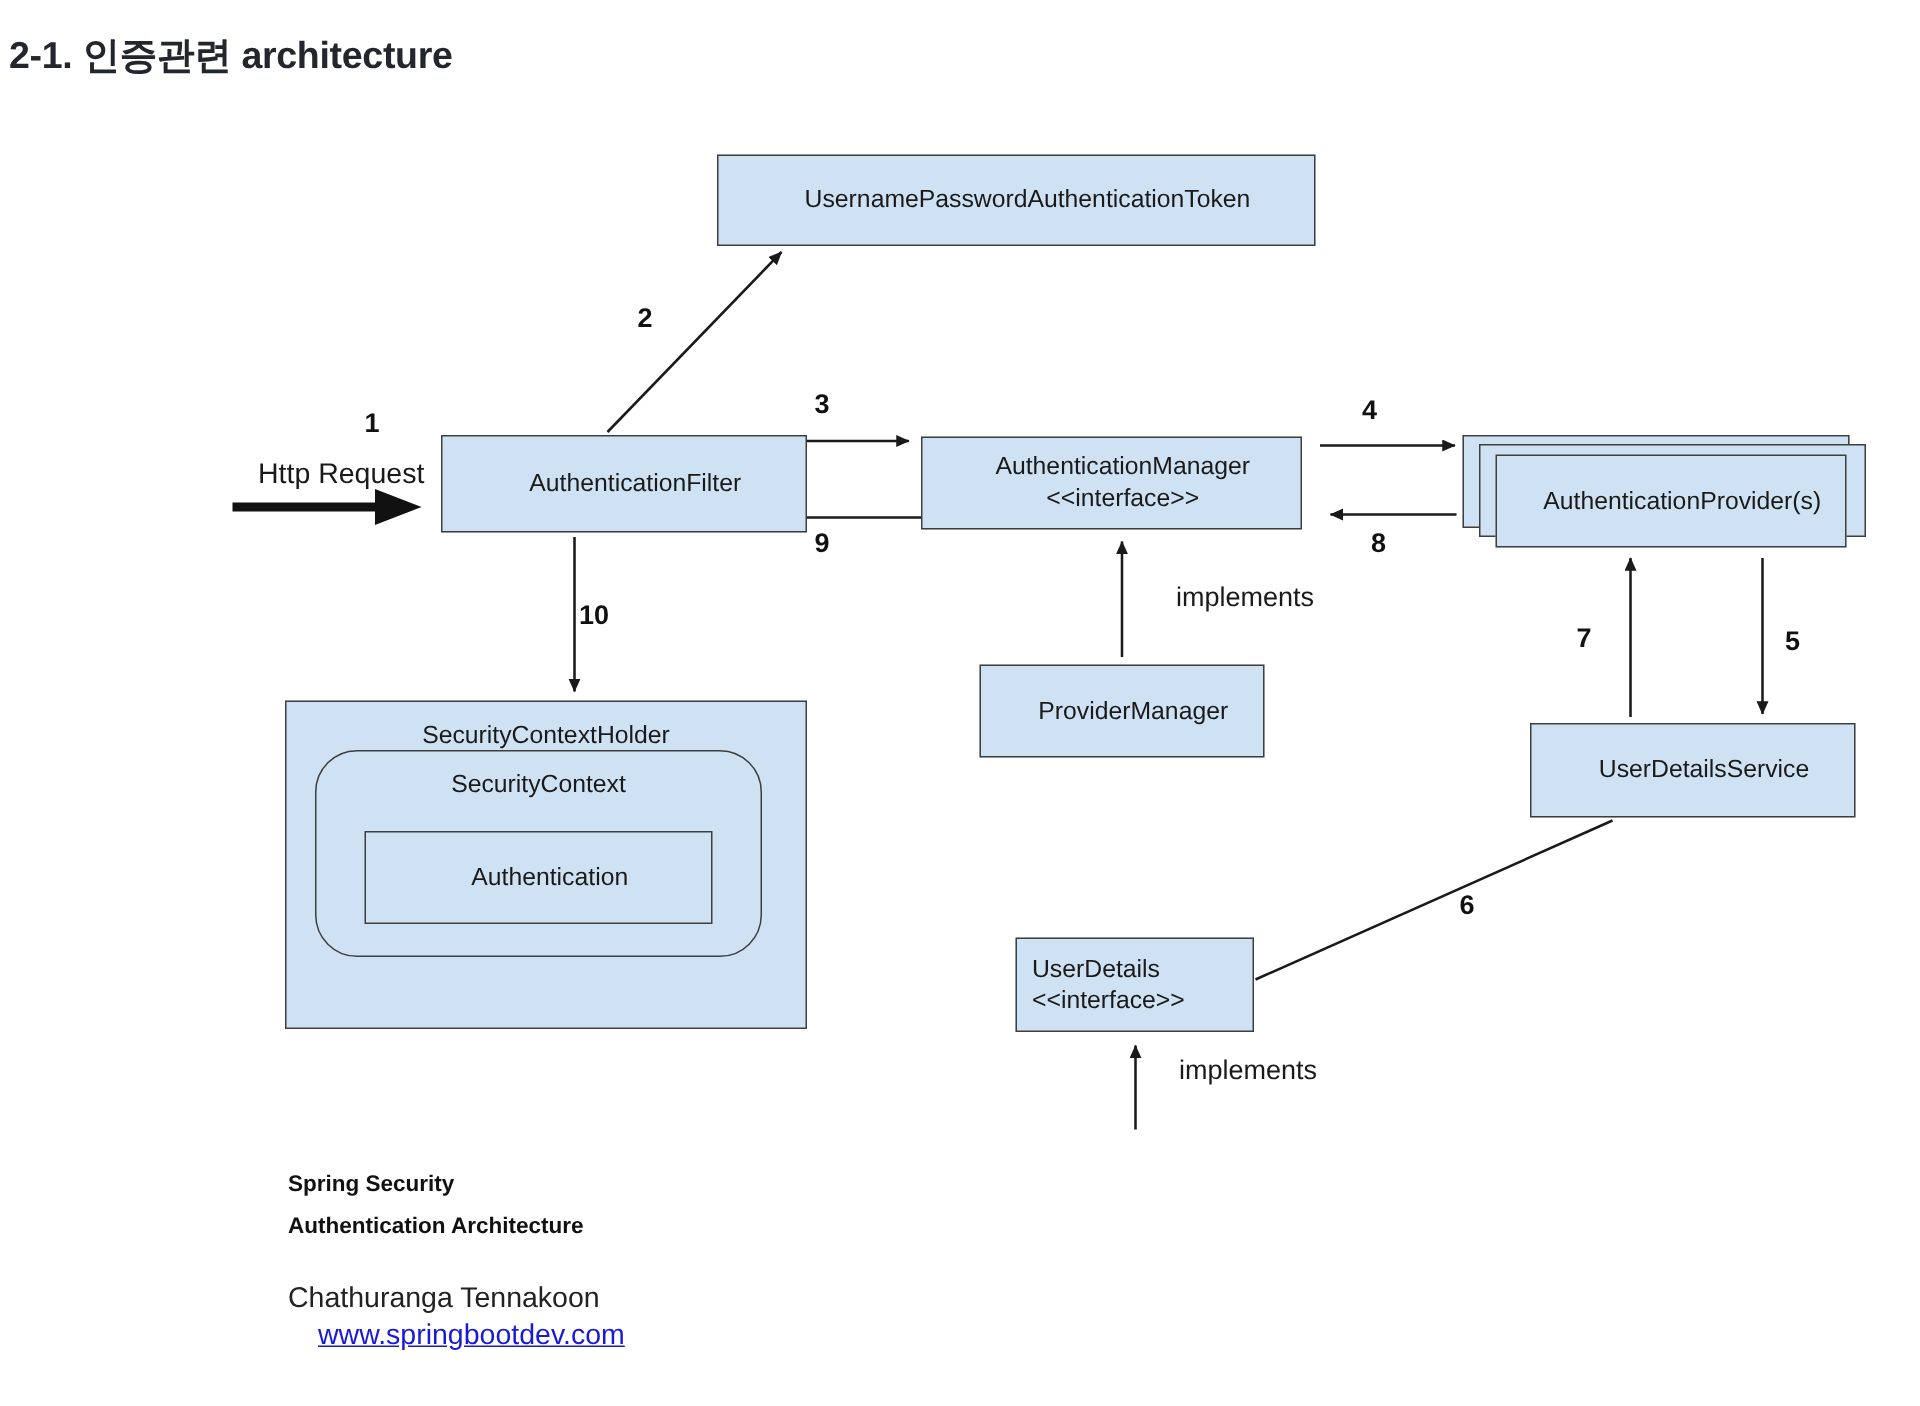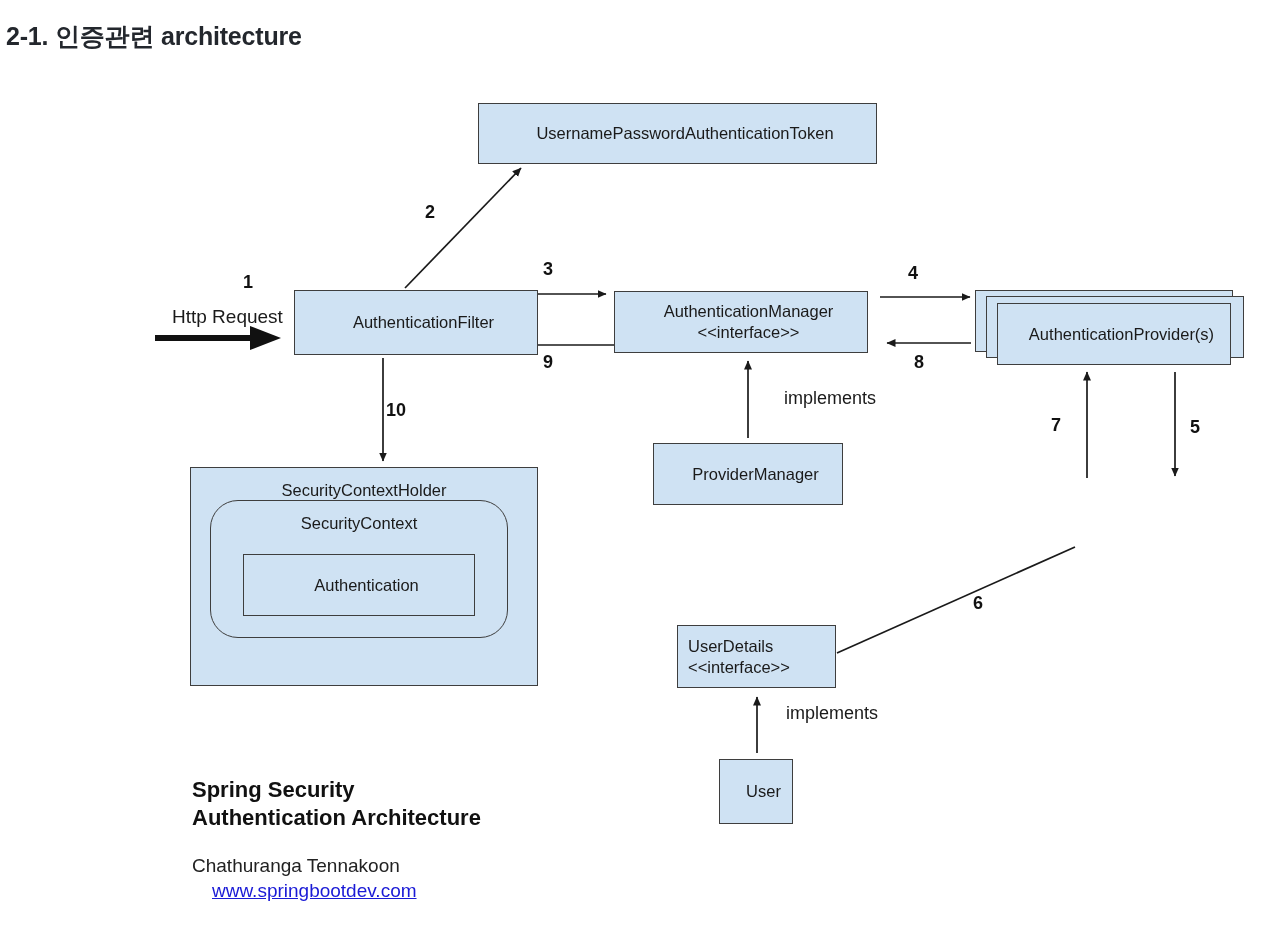--- a/index.html
+++ b/index.html
@@ -35,21 +35,21 @@
 
   .nested-label { position: absolute; left: 0; right: 0; top: 12px; text-align: center; font-size: 16.5px; }
 
   .step-num {
     position: absolute; font-size: 18px; font-weight: bold; color: #111;
   }
   .annot { position: absolute; font-size: 19px; color: #1a1a1a; margin-left: 20px; }
 
   .footer-title {
     position: absolute; left: 192px; top: 776px;
-    font-size: 22px; font-weight: bold; color: #111;
+    font-size: 15px; font-weight: bold; color: #111;
     line-height: 28px;
   }
   .footer-author {
     position: absolute; left: 192px; top: 854px;
     font-size: 19px; color: #222; line-height: 24px;
   }
   .footer-link {
     position: absolute; left: 192px; top: 880px;
     font-size: 19px; color: #1a1ad6; text-decoration: underline;
     cursor: pointer;
@@ -126,29 +126,29 @@
   <div class="box" style="left:190px; top:467px; width:348px; height:219px;">
     <div class="nested-label">SecurityContextHolder</div>
     <div class="box" style="left:19px; top:32px; width:298px; height:138px;border-radius:28px;">
       <div class="nested-label">SecurityContext</div>
       <div class="box" style="left:32px; top:53px; width:232px; height:62px;">
         <span>Authentication</span>
       </div>
     </div>
   </div>
 
+  <div class="box" style="left:1020px; top:482px; width:217px; height:63px;">
+    <span>UserDetailsService</span>
+  </div>
 
   <div class="box left-align" style="left:677px; top:625px; width:159px; height:63px;">
     <span>UserDetails</span>
     <span>&lt;&lt;interface&gt;&gt;</span>
   </div>
 
-  <div class="box" style="left:719px; top:759px; width:74px; height:65px;">
-    <span>User</span>
-  </div>
 
   <div class="step-num" style="left:243px; top:272px;">1</div>
   <div class="step-num" style="left:425px; top:202px;">2</div>
   <div class="step-num" style="left:543px; top:259px;">3</div>
   <div class="step-num" style="left:908px; top:263px;">4</div>
   <div class="step-num" style="left:1190px; top:417px;">5</div>
   <div class="step-num" style="left:973px; top:593px;">6</div>
   <div class="step-num" style="left:1051px; top:415px;">7</div>
   <div class="step-num" style="left:914px; top:352px;">8</div>
   <div class="step-num" style="left:543px; top:352px;">9</div>

